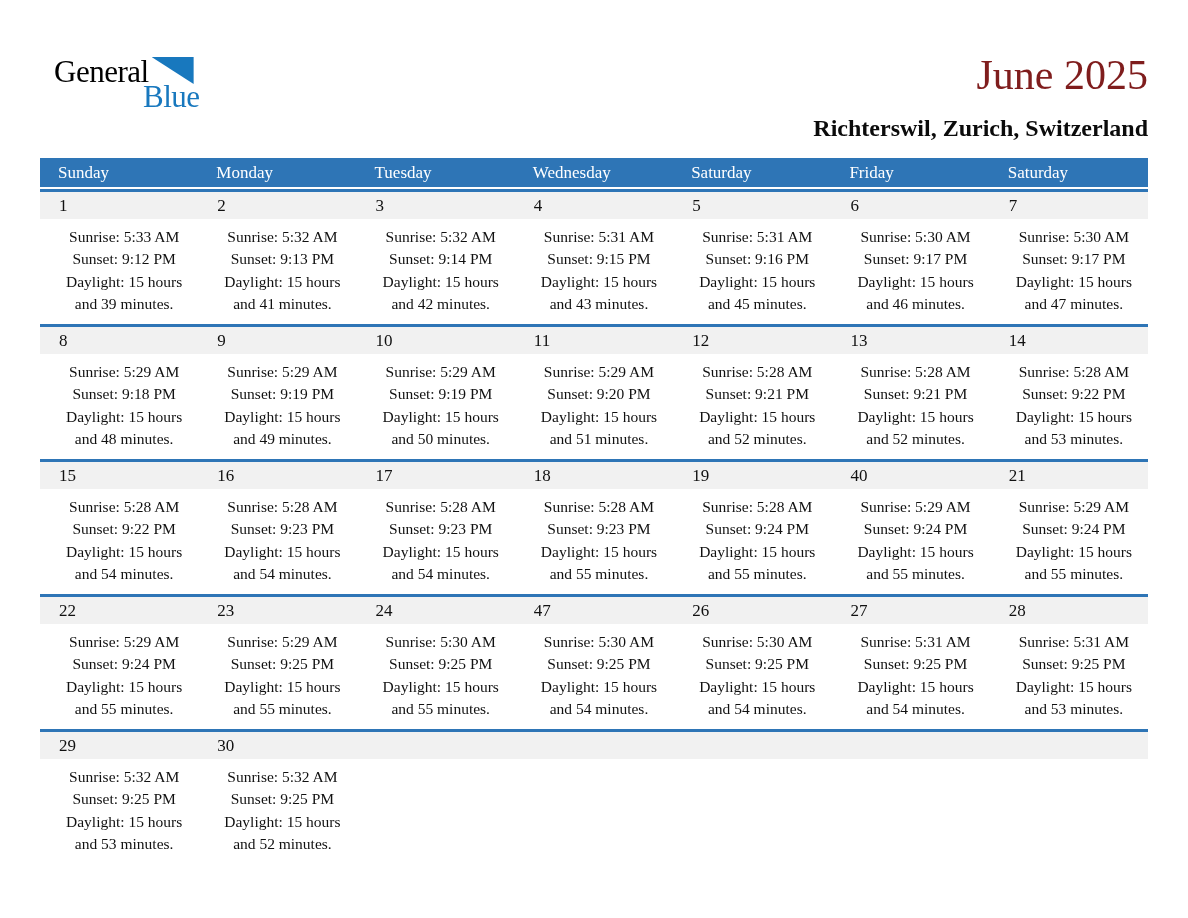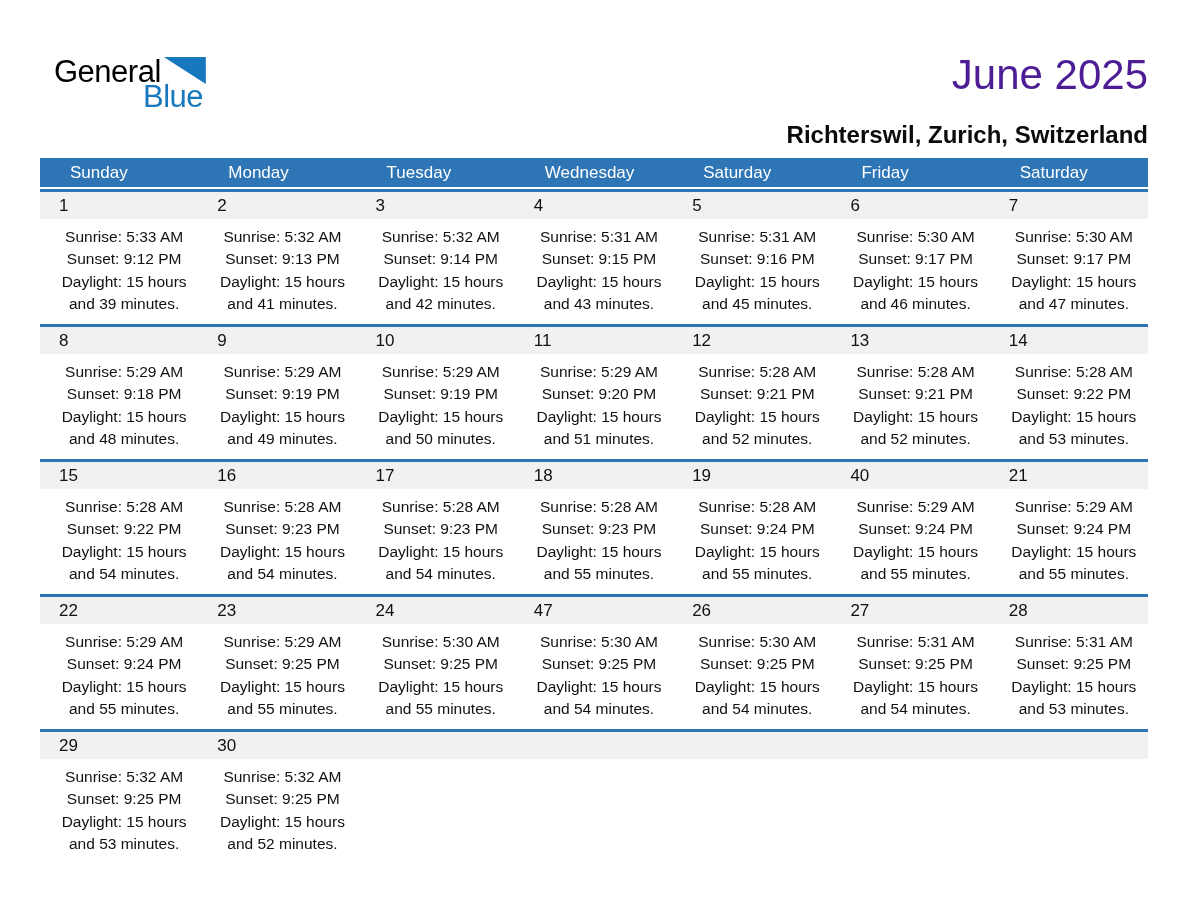--- a/index.html
+++ b/index.html
@@ -8,42 +8,42 @@
     --line-blue:#2e75b6;
     --logo-blue:#1878be;
   }
   *{box-sizing:border-box;}
   html,body{margin:0;padding:0;}
   body{
     width:1188px;height:918px;background:#ffffff;
     font-family:"Liberation Sans", sans-serif;color:#111;
     overflow:hidden;
   }
-  .page{padding:0 40px;}
+  .page{padding:0 40px;font-family:Liberation Serif, serif;}
   
   .top-header{
     height:158px;display:flex;justify-content:space-between;align-items:flex-start;
   }
   .logo{margin-top:56px;margin-left:14px;}
   .logo-top{display:flex;align-items:flex-start;font-size:31px;letter-spacing:-0.5px;color:#000;line-height:1;}
   .logo-triangle{
     width:42px;height:27px;margin-left:3px;margin-top:1px;
     background:var(--logo-blue);
     clip-path:polygon(0 0,100% 100%,100% 0);
   }
   .logo-bottom{font-size:31px;line-height:1;color:var(--logo-blue);margin-left:89px;margin-top:-6px;letter-spacing:-0.5px;}
   .title-block{text-align:right;margin-top:52px;}
-  .cal-title{font-size:42px;line-height:1.1;color:#4c1d95;font-weight:400;}
-  .cal-location{font-size:24px;font-weight:600;color:#0b0b0b;margin-top:23px;}
+  .cal-title{font-size:42px;line-height:1.1;color:#7f1d1d;font-weight:400;}
+  .cal-location{font-size:24px;font-weight:600;color:#0b0b0b;margin-top:17px;}
   
   .weekday-bar{
     display:flex;height:29px;background:var(--header-bg);
     align-items:center;margin-bottom:2px;
   }
-  .weekday-cell{flex:1;color:#ffffff;font-size:17px;padding-left:30px;font-weight:400;}
+  .weekday-cell{flex:1;color:#ffffff;font-size:17px;padding-left:18px;font-weight:400;}
   
   .week-row{
     display:flex;border-top:3px solid var(--line-blue);height:135px;
   }
   .day-cell{flex:1;min-width:0;}
   .day-band{
     height:27px;background:var(--band-bg);
     display:flex;align-items:center;
     padding-left:19px;font-size:17px;color:#111;
   }

